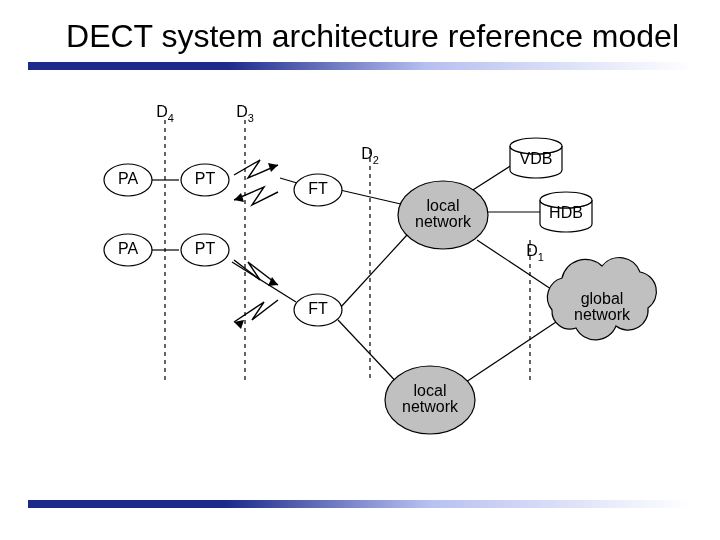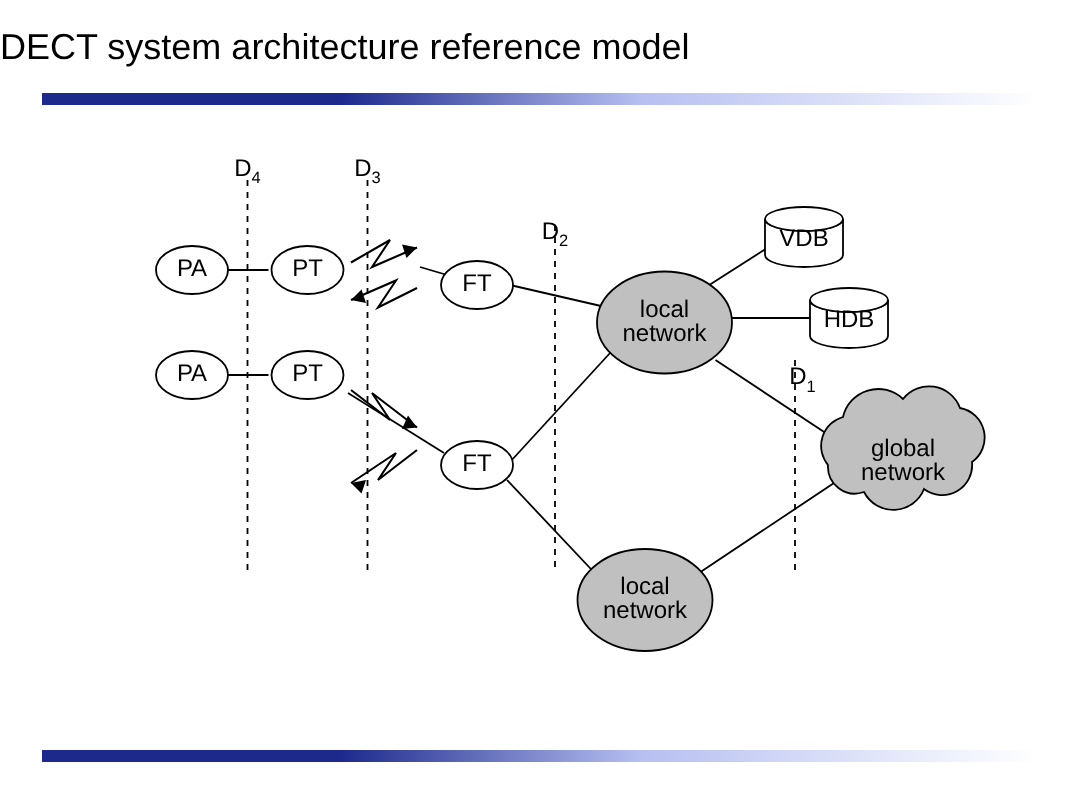--- a/index.html
+++ b/index.html
@@ -15,22 +15,22 @@
   .stage {
     position: relative;
     width: 720px;
     height: 540px;
   }
   .title {
     position: absolute;
     top: 18px;
     left: 0;
     width: 679px;
-    text-align: left;
-    font-size: 24px;
+    text-align: right;
+    font-size: 32px;
     font-weight: 400;
   }
   .gradbar {
     position: absolute;
     left: 28px;
     width: 664px;
     height: 8px;
     background: linear-gradient(to right, #1d2a8c 0%, #1d2a8c 30%, #b6bff0 60%, #ffffff 100%);
   }
   svg.diagram {

